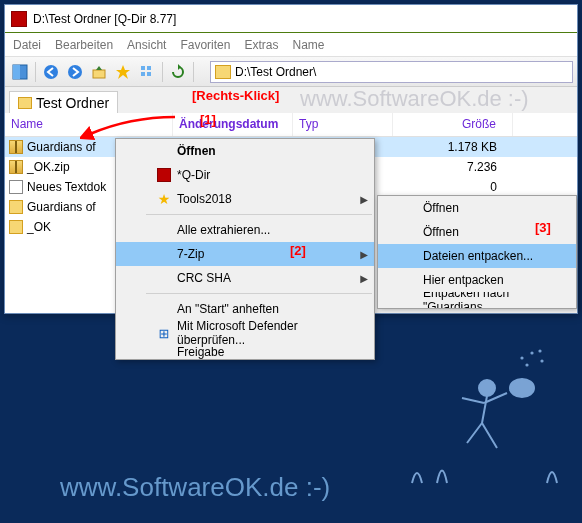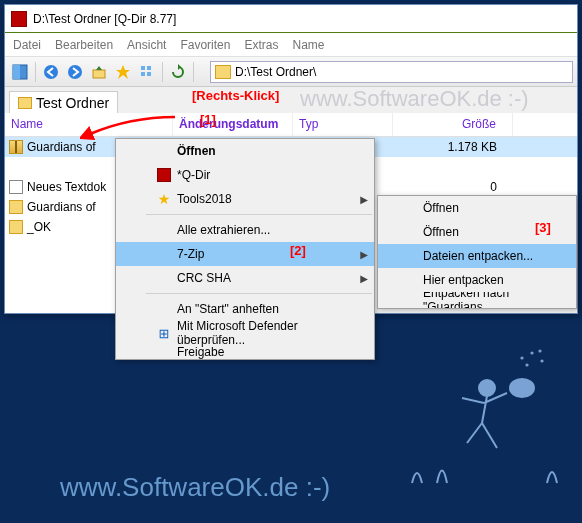--- a/index.html
+++ b/index.html
@@ -157,20 +157,24 @@
     <div class="row selected">
       <div class="cell-name">
           <div class="file-icon icon-zip"></div>
           <span>Guardians of</span>
         </div>
       <div class="cell-date"></div>
       <div class="cell-type">komprimierte...</div>
       <div class="cell-size">1.178 KB</div>
     </div>
     <div class="row">
+      <div class="cell-name">
+          <div class="file-icon icon-zip"></div>
+          <span>_OK.zip</span>
+        </div>
       <div class="cell-date"></div>
       <div class="cell-type">komprimierte...</div>
       <div class="cell-size">7.236</div>
     </div>
     <div class="row">
       <div class="cell-name">
           <div class="file-icon icon-txt"></div>
           <span>Neues Textdok</span>
         </div>
       <div class="cell-date"></div>

